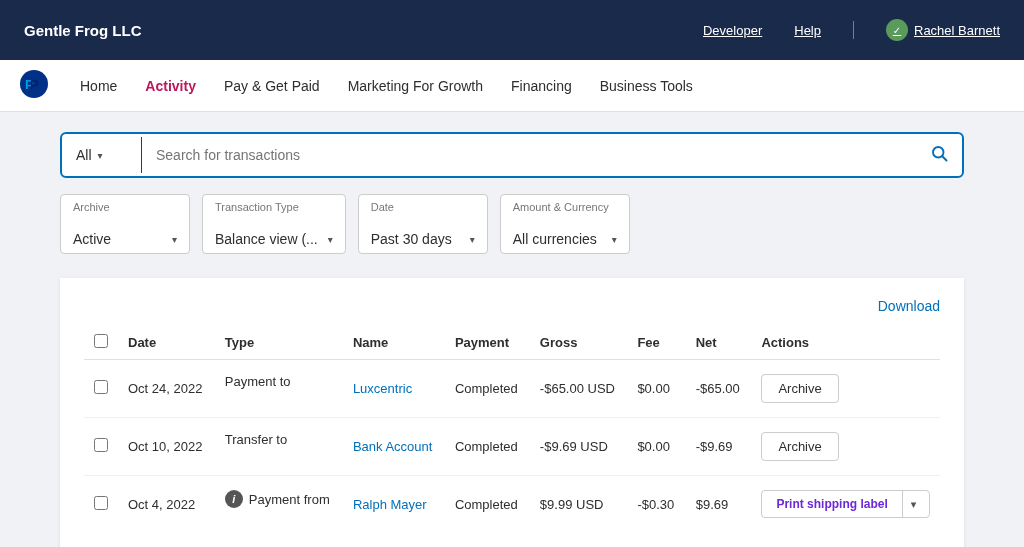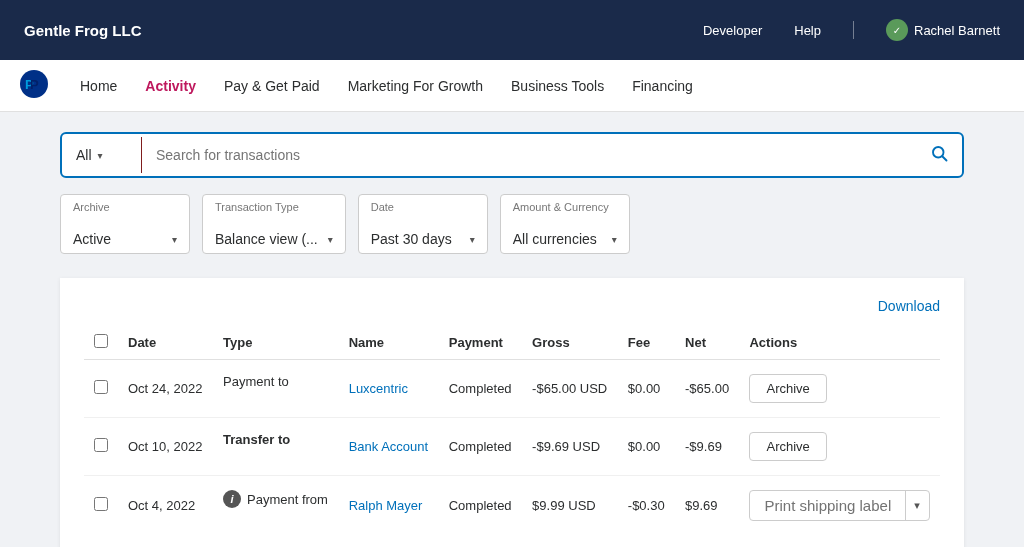--- a/index.html
+++ b/index.html
@@ -9,21 +9,21 @@
     .top-bar {
       background: #1a2a4a;
       color: #fff;
       display: flex;
       align-items: center;
       justify-content: space-between;
       padding: 0 24px;
       height: 60px;
     }
     .top-bar-left { font-size: 15px; font-weight: 600; }
-    .top-bar-right { display: flex; align-items: center; gap: 32px; font-size: 13px; }
+    .top-bar-right { display: flex; align-items: center; gap: 32px; font-size: 13px; text-decoration: underline; }
     .top-bar-right a { color: #fff; text-decoration: none; cursor: pointer; }
     .divider-v { width: 1px; height: 18px; background: rgba(255,255,255,0.4); }
     .user-badge { display: flex; align-items: center; gap: 6px; }
     .user-avatar { width: 22px; height: 22px; background: #5a9a5a; border-radius: 50%; display: flex; align-items: center; justify-content: center; font-size: 10px; color: #fff; }
 
     
     .nav-bar {
       background: #fff;
       border-bottom: 1px solid #e0e0e0;
       display: flex;
@@ -158,25 +158,26 @@
     .action-btn-split {
       display: flex;
       align-items: stretch;
       border: 1px solid #ccc;
       border-radius: 4px;
       overflow: hidden;
       background: #fff;
     }
     .action-btn-split-main {
       padding: 6px 14px;
-      font-size: 15px;
+      font-size: 12px;
       cursor: pointer;
       border: none;
       background: transparent;
-      color: #737373;
+      color: #6d28d9;
+      font-weight: bold;
     }
     .action-btn-split-chevron {
       border-left: 1px solid #ccc;
       padding: 6px 8px;
       font-size: 11px;
       cursor: pointer;
       background: transparent;
       border-top: none;
       border-right: none;
       border-bottom: none;
@@ -220,22 +221,22 @@
       <circle cx="14" cy="14" r="14" fill="#003087"></circle>
       <text x="5" y="19" font-size="13" fill="#009cde" font-family="Arial" font-weight="bold">P</text>
       <text x="10" y="19" font-size="13" fill="#012169" font-family="Arial" font-weight="bold">P</text>
     </svg>
   </div>
   <nav class="nav-items">
     <a class="nav-item">Home</a>
     <a class="nav-item active">Activity</a>
     <a class="nav-item">Pay &amp; Get Paid</a>
     <a class="nav-item">Marketing For Growth</a>
+    <a class="nav-item">Financing</a>
     <a class="nav-item">Business Tools</a>
-    <a class="nav-item">Financing</a>
   </nav>
 </div>
 
 <div class="page-content">
 
   <div class="search-container">
     <div class="search-type-select">
       <span>All</span>
       <span class="chevron">▾</span>
     </div>
@@ -311,21 +312,21 @@
             <td><a class="link-blue">Luxcentric</a></td>
             <td>Completed</td>
             <td>-$65.00 USD</td>
             <td>$0.00</td>
             <td class="amount-bold amount-negative">-$65.00</td>
             <td><button class="action-btn">Archive</button></td>
           </tr>
           <tr>
             <td class="checkbox-cell"><input type="checkbox" style=""></td>
             <td>Oct 10, 2022</td>
-            <td style="display: flex; align-items: center; gap: 6px; padding: 14px 10px; font-weight: bold;">
+            <td style="display: flex; align-items: center; gap: 6px; padding: 14px 10px;">
               <span>Transfer to</span>
             </td>
             <td><a class="link-blue">Bank Account</a></td>
             <td>Completed</td>
             <td>-$9.69 USD</td>
             <td>$0.00</td>
             <td class="amount-bold amount-negative">-$9.69</td>
             <td><button class="action-btn">Archive</button></td>
           </tr>
           <tr>

